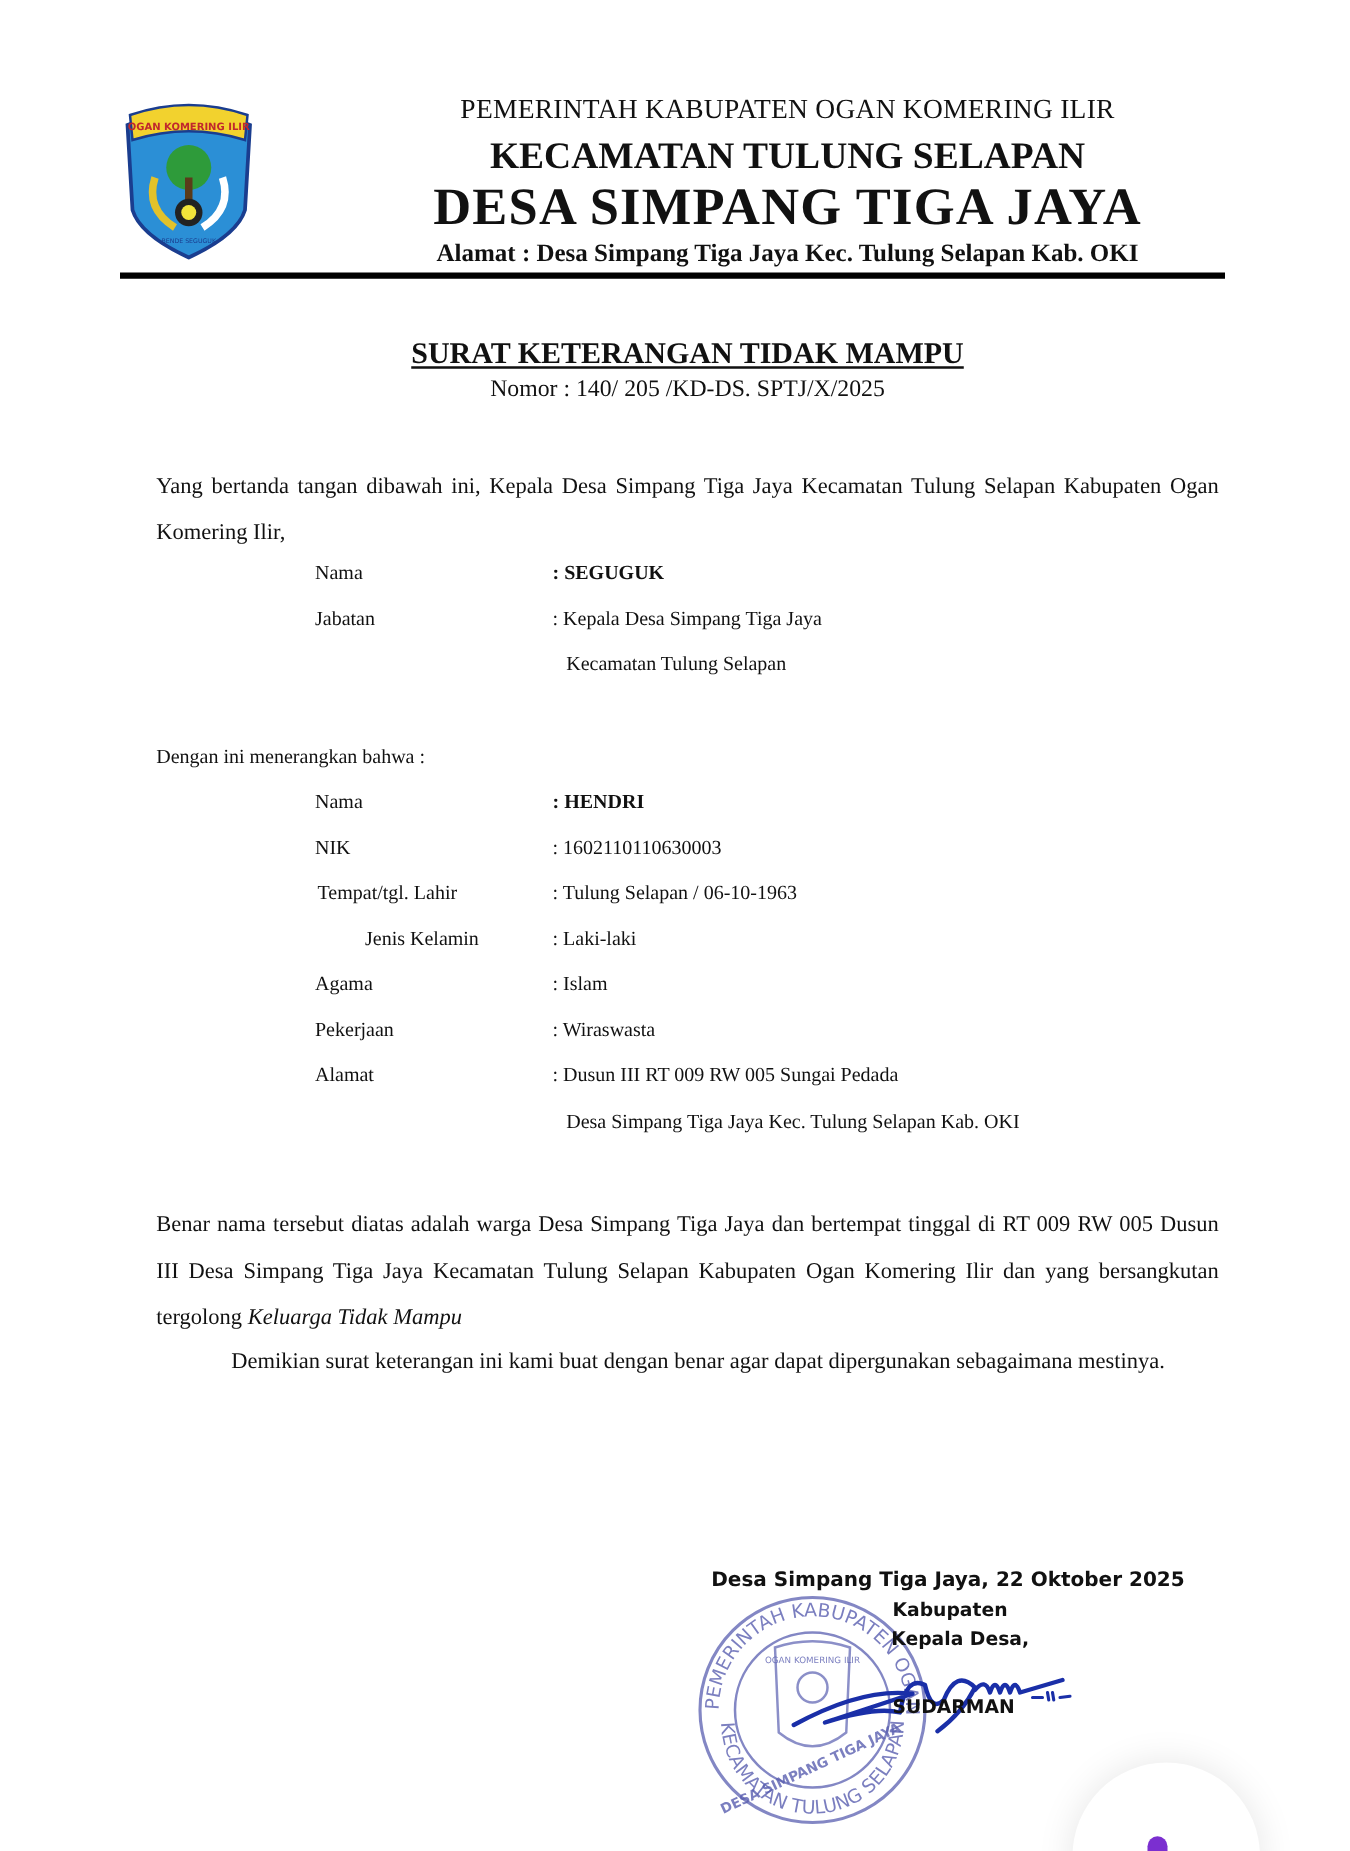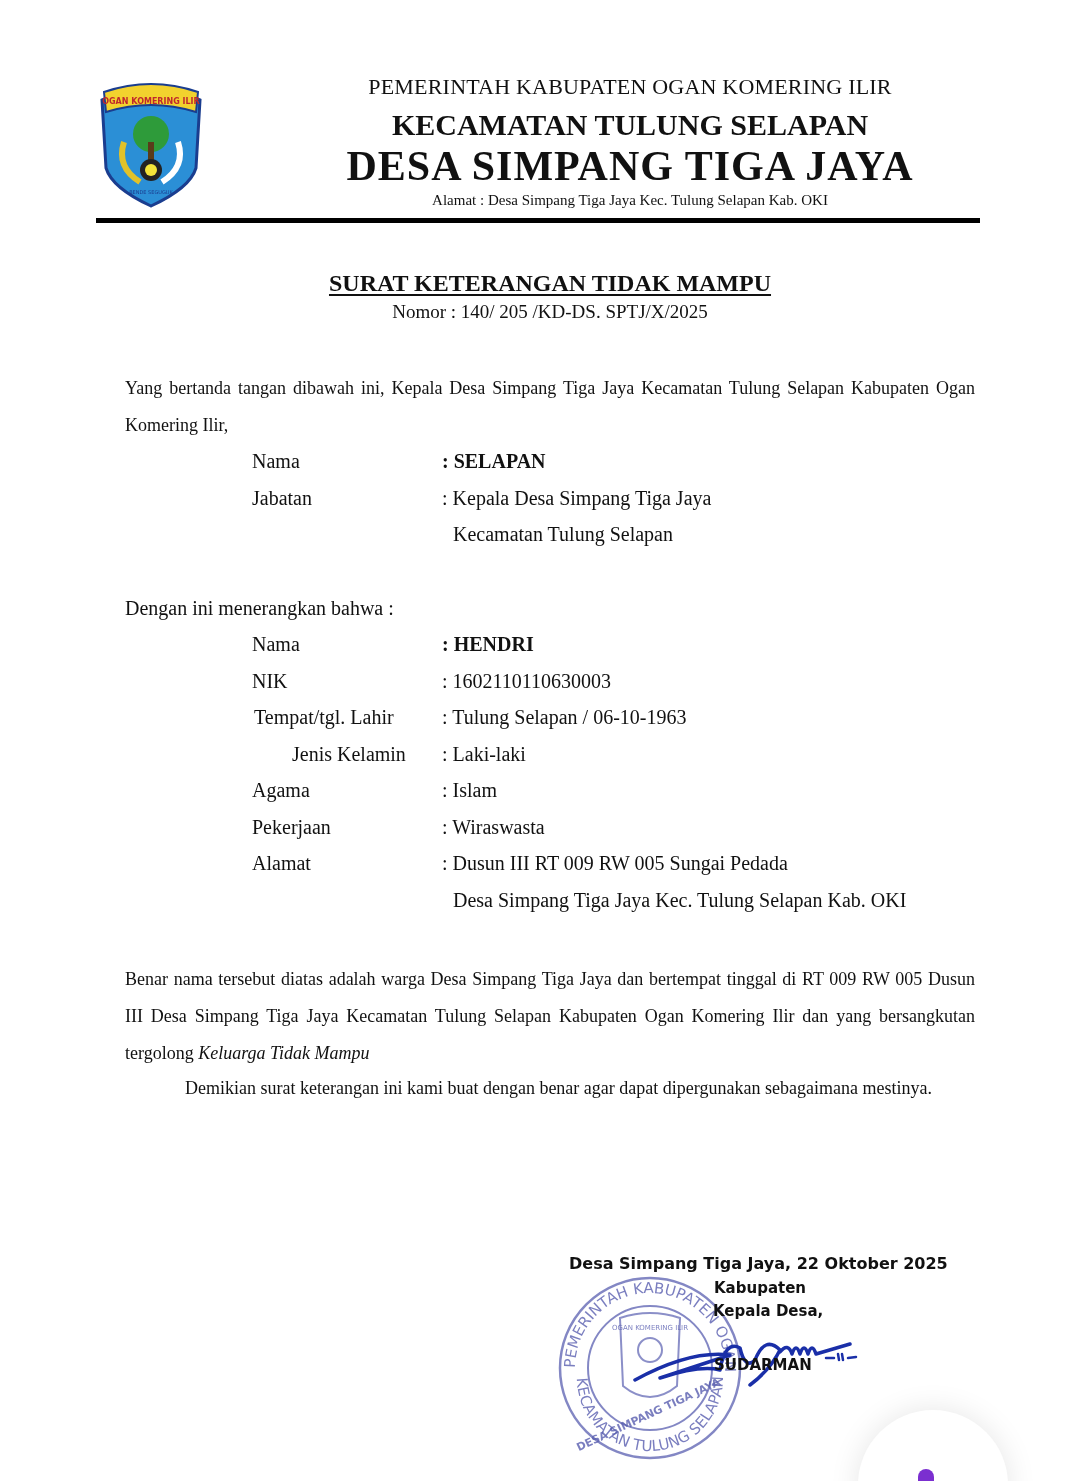--- a/index.html
+++ b/index.html
@@ -3,27 +3,27 @@
   <meta charset="utf-8">
   <style>
     html, body { margin:0; padding:0; background:#ffffff; }
     body { width:1080px; height:1481px; position:relative; overflow:hidden; font-family:"Liberation Serif", serif; color:#111; }
     .abs { position:absolute; }
     .logo { left:96px; top:82px; width:110px; height:126px; }
     .kop { left:200px; width:860px; text-align:center; white-space:nowrap; }
     .kop1 { top:74px; font-size:22px; letter-spacing:0.2px; }
     .kop2 { top:108px; font-size:30px; font-weight:bold; }
     .kop3 { top:142px; font-size:42px; font-weight:bold; letter-spacing:1px; }
-    .kop4 { top:192px; font-size:15px; font-weight:normal; }
+    .kop4 { top:192px; font-size:20px; font-weight:bold; }
     .rule { left:96px; top:218px; width:884px; height:5px; background:#000; }
     .title { left:0; width:1100px; text-align:center; top:270px; font-size:24px; font-weight:bold; }
     .title span { text-decoration:underline; text-decoration-thickness:2px; text-underline-offset:3px; }
     .nomor { left:0; width:1100px; text-align:center; top:301px; font-size:19px; }
     .para { left:125px; width:850px; font-size:18px; line-height:37px; text-align:justify; }
-    .row { font-size:20px; white-space:nowrap; }
+    .row { font-size:16px; white-space:nowrap; }
     .lbl { left:252px; }
     .val { left:442px; }
     .bold { font-weight:bold; }
     .sig { font-family:"DejaVu Sans", sans-serif; font-weight:bold; font-size:16px; white-space:nowrap; }
     .stamp { left:555px; top:1268px; width:190px; height:195px; }
     .fab { left:858px; top:1410px; width:150px; height:150px; border-radius:50%; background:#fff; box-shadow:0 0 30px rgba(0,0,0,0.10); }
     .fab-icon { left:918px; top:1469px; width:16px; height:14px; border-radius:8px 8px 0 0; background:#7b2fd0; }
   </style>
 </head>
 <body>
@@ -48,21 +48,21 @@
 <div class="abs kop kop3">DESA SIMPANG TIGA JAYA</div>
 <div class="abs kop kop4">Alamat : Desa Simpang Tiga Jaya Kec. Tulung Selapan Kab. OKI</div>
 <div class="abs rule"></div>
 
 <div class="abs title"><span>SURAT KETERANGAN TIDAK MAMPU</span></div>
 <div class="abs nomor">Nomor : 140/ 205 /KD-DS. SPTJ/X/2025</div>
 
 <div class="abs para" style="top:370px;">Yang bertanda tangan dibawah ini, Kepala Desa Simpang Tiga Jaya Kecamatan Tulung Selapan Kabupaten Ogan Komering Ilir,</div>
 
 <div class="abs row lbl" style="top:450px;">Nama</div>
-<div class="abs row val bold" style="top:450px;">: SELAPAN</div>
+<div class="abs row val bold" style="top:450px;">: SEGUGUK</div>
 <div class="abs row lbl" style="top:487px;">Jabatan</div>
 <div class="abs row val" style="top:487px;">: Kepala Desa Simpang Tiga Jaya</div>
 <div class="abs row" style="left:453px; top:523px;">Kecamatan Tulung Selapan</div>
 
 <div class="abs row" style="left:125px; top:597px;">Dengan ini menerangkan bahwa :</div>
 
 <div class="abs row lbl" style="top:633px;">Nama</div>
 <div class="abs row val bold" style="top:633px;">: HENDRI</div>
 
 <div class="abs row lbl" style="top:670px;">NIK</div>

